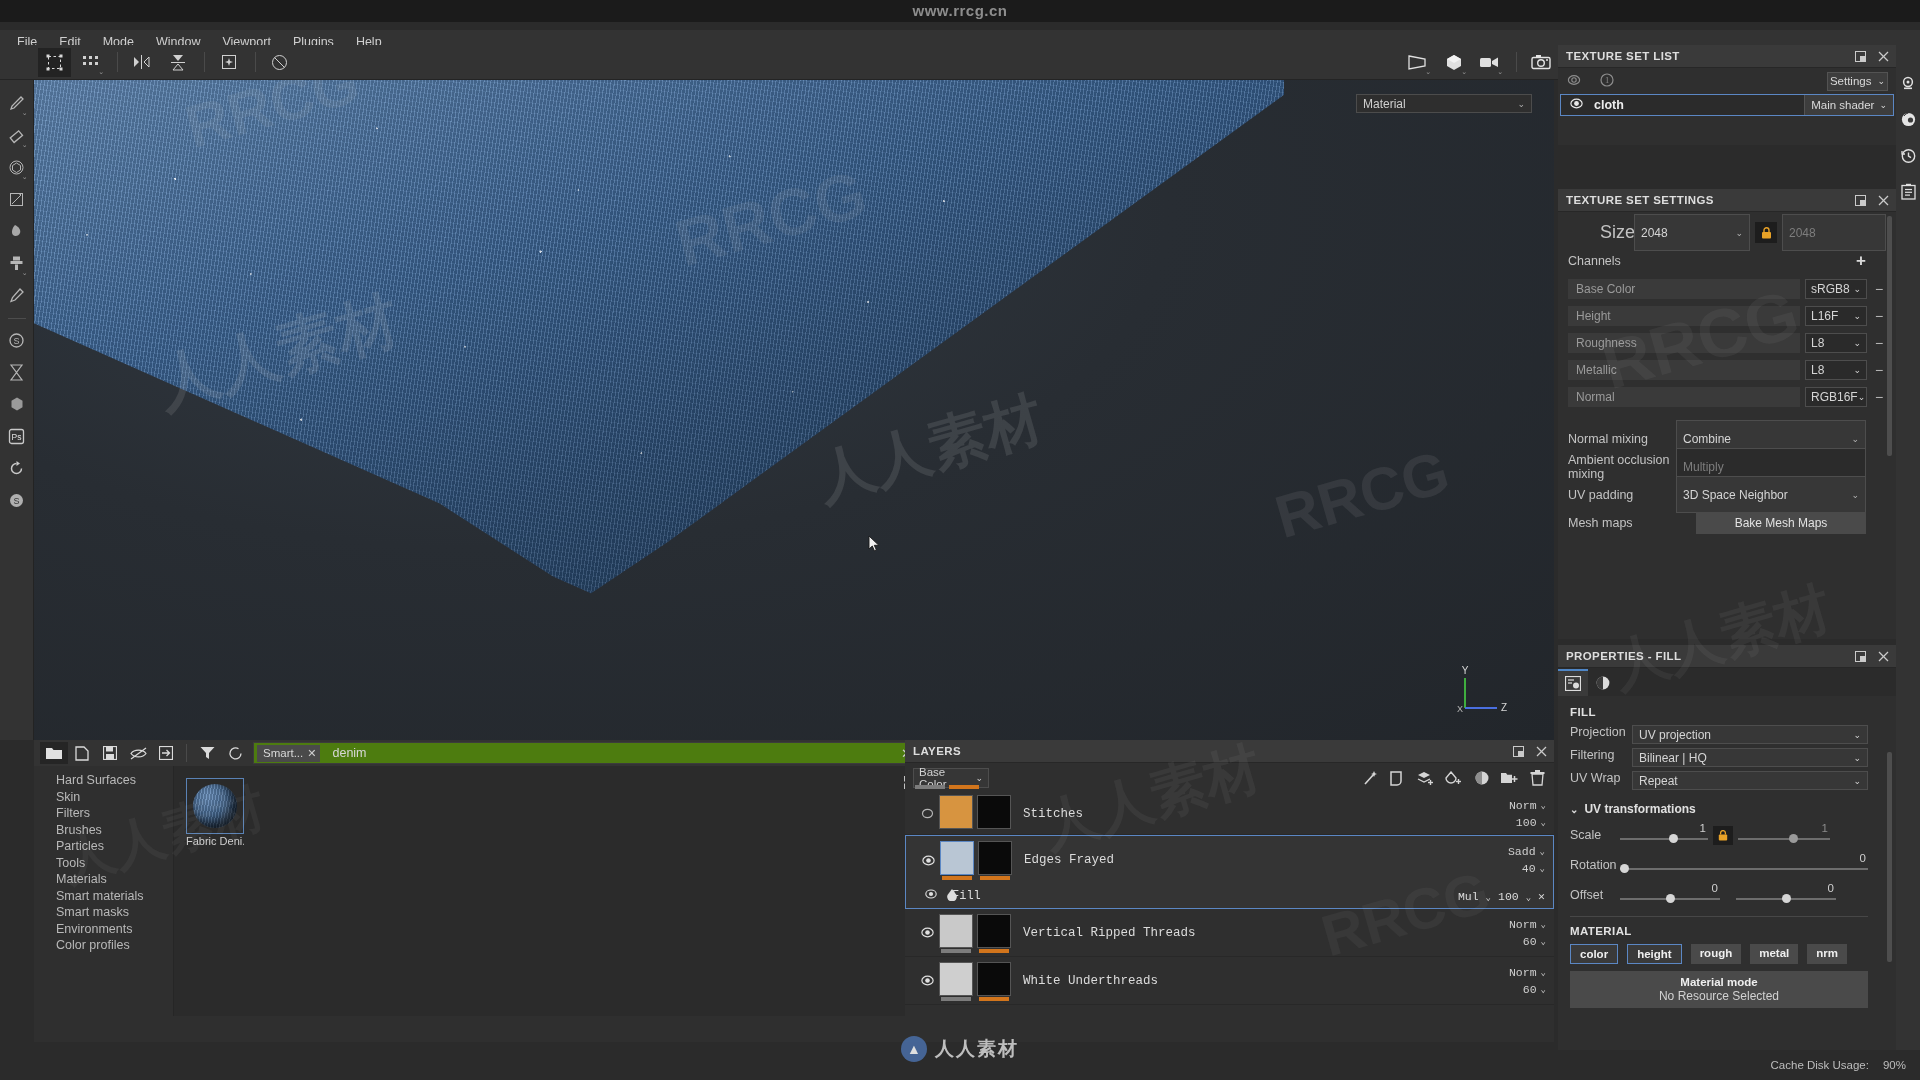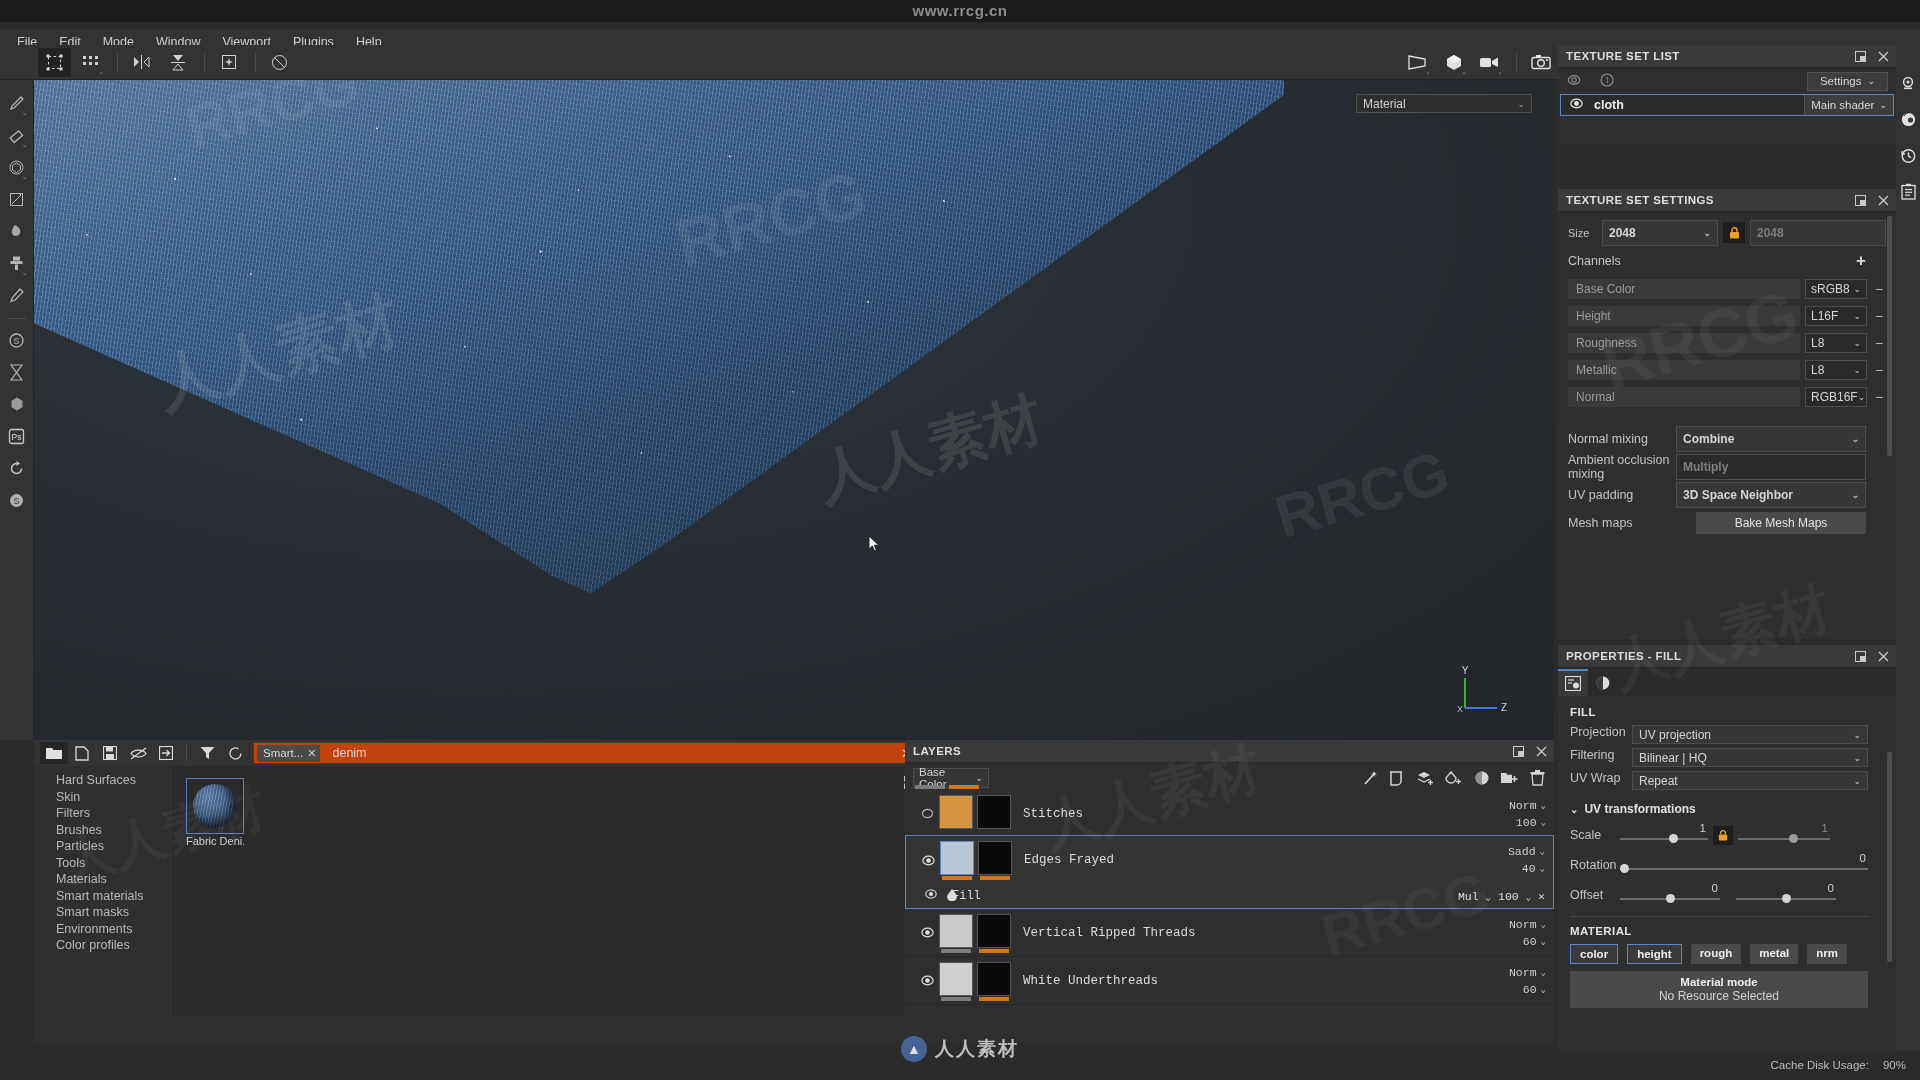--- a/index.html
+++ b/index.html
@@ -121,21 +121,21 @@
   .picon{ width:13px; height:13px; display:flex; align-items:center; justify-content:center; }
   
   #shelf{ left:34px; top:740px; width:893px; height:302px; background:#2f2f2f; }
   #shelftools{
     height:26px; display:flex; align-items:center; padding-left:6px; background:#333333;
   }
   .sfbtn{ width:28px; height:22px; display:flex; align-items:center; justify-content:center; }
   .sfbtn.on{ background:#252525; }
   .sfsep{ width:1px; height:18px; background:#4a4a4a; margin:0 6px; }
   #shelfsearch{
-    flex:1; height:22px; background:#c2410c; display:flex; align-items:center;
+    flex:1; height:22px; background:#4d7c0f; display:flex; align-items:center;
     margin-left:4px; margin-right:4px; border:1px solid #3c3c3c;
   }
   .chip{
     background:#4a4a4a; height:17px; display:flex; align-items:center; gap:4px;
     padding:0 4px 0 6px; margin-left:3px; font-size:11.5px; color:#d8d8d8;
   }
   .chipx{ font-size:11px; color:#cfcfcf; }
   #shelfq{ flex:1; background:transparent; border:0; outline:none; color:#d8d8d8;
            font-size:12.5px; font-family:inherit; padding-left:12px; }
   #shelfclear{ padding:0 10px; color:#cfcfcf; font-size:13px; }
@@ -203,38 +203,38 @@
   #rightrail{
     position:absolute; left:1896px; top:45px; width:24px; height:1005px;
     background:#333333; display:flex; flex-direction:column; align-items:center; padding-top:28px; gap:16px;
   }
   .rrbtn{ width:20px; height:20px; display:flex; align-items:center; justify-content:center; }
   #tsl{ position:absolute; left:0; top:0; width:338px; height:100px; background:#2f2f2f; }
   #tslbar{ height:26px; display:flex; align-items:center; padding:0 8px; }
   #tslbar .le{ display:flex; gap:18px; align-items:center; }
   #settingsbtn{
     margin-left:auto; height:19px; background:#3d3d3d; border:1px solid #535353;
-    display:flex; align-items:center; gap:6px; padding:0 12px; font-size:11.5px; color:#d8d8d8;
+    display:flex; align-items:center; gap:6px; padding:0 2px; font-size:11.5px; color:#d8d8d8;
   }
   #tslrow{
     height:22px; margin:0 2px; border:1px solid #5b87c4; background:#2b2b2b;
     display:flex; align-items:center; padding-left:8px;
   }
   #tslrow .nm{ font-size:12.5px; font-weight:bold; color:#ededed; margin-left:10px; }
   #shaderbtn{
     margin-left:auto; height:20px; background:#3d3d3d; border-left:1px solid #535353;
     display:flex; align-items:center; gap:5px; padding:0 6px; font-size:11.5px; color:#dadada;
   }
   #tss{ position:absolute; left:0; top:144px; width:338px; height:450px; background:#2f2f2f; }
   #tssbody{ padding:8px 10px 0 10px; position:relative; }
   .frow{ display:flex; align-items:center; height:25px; margin-bottom:3px; }
   .flbl{ width:108px; font-size:12.5px; color:#c3c3c3; }
   .sel{
-    flex:1; height:26px; background:#373737; border:1px solid #4d4d4d;
-    display:flex; align-items:center; padding:12px 6px; font-size:12px; color:#d5d5d5;font-weight:bold;
+    flex:1; height:37px; background:#373737; border:1px solid #4d4d4d;
+    display:flex; align-items:center; padding:12px 6px; font-size:12px; color:#d5d5d5;
   }
   .sel .cv{ margin-left:auto; font-size:9px; color:#b5b5b5; }
   .lockbtn{
     width:22px; height:21px; background:#1d1d1d; display:flex; align-items:center;
     justify-content:center; margin:0 5px;
   }
   .ghost{ color:#7d7d7d !important; }
   .chrow{ display:flex; align-items:center; height:24px; margin-bottom:3px; gap:5px; }
   .chname{
     flex:1; height:20px; background:#3a3a3a; display:flex; align-items:center;
@@ -891,21 +891,21 @@
         <span class="picon">
           <svg width="11" height="11" viewBox="0 0 11 11">
             <line x1="1" y1="1" x2="10" y2="10" stroke="#cacaca" stroke-width="1.3"></line>
             <line x1="10" y1="1" x2="1" y2="10" stroke="#cacaca" stroke-width="1.3"></line>
           </svg>
         </span>
       </span>
     </div>
     <div id="tssbody">
       <div class="frow">
-        <span style="width:34px; font-size:11px; color:#c3c3c3;">Size</span>
+        <span style="width:34px; font-size:18px; color:#c3c3c3;margin-left:32px;">Size</span>
         <span class="sel" style="flex:0 0 116px;">
           <span>2048</span>
           <span class="cv">⌄</span>
         </span>
         <span class="lockbtn">
           <svg width="11" height="12" viewBox="0 0 11 12">
             <rect x="1" y="5" width="9" height="6.5" rx="1" fill="#e9a227"></rect>
             <path d="M3 5 V3.2 A2.5 2.5 0 0 1 8 3.2 V5" fill="none" stroke="#e9a227" stroke-width="1.4"></path>
           </svg>
         </span>

